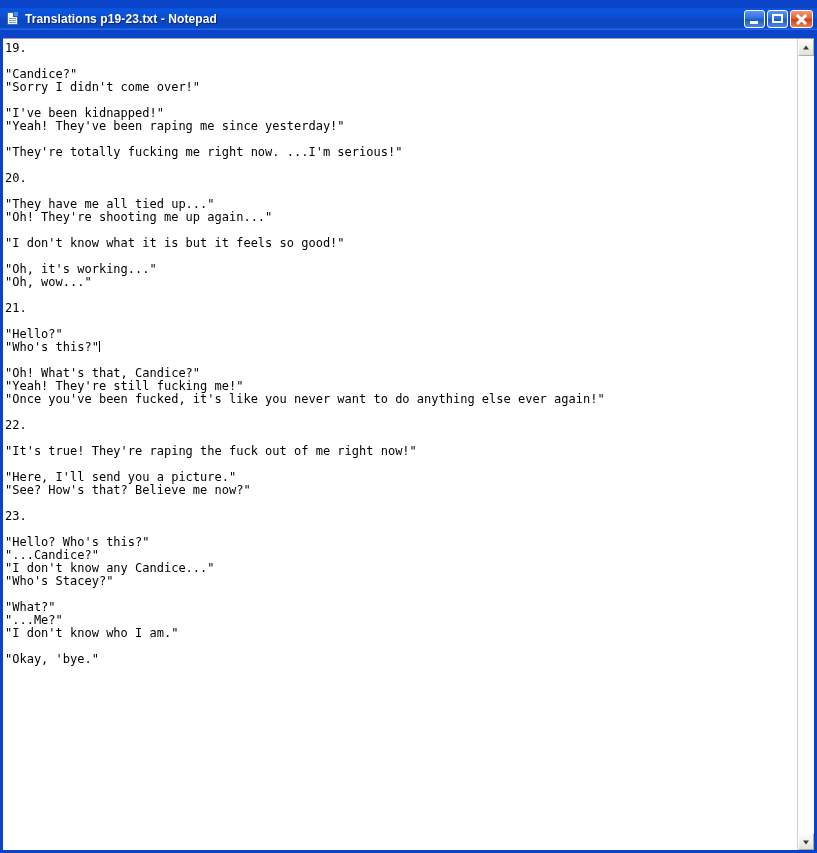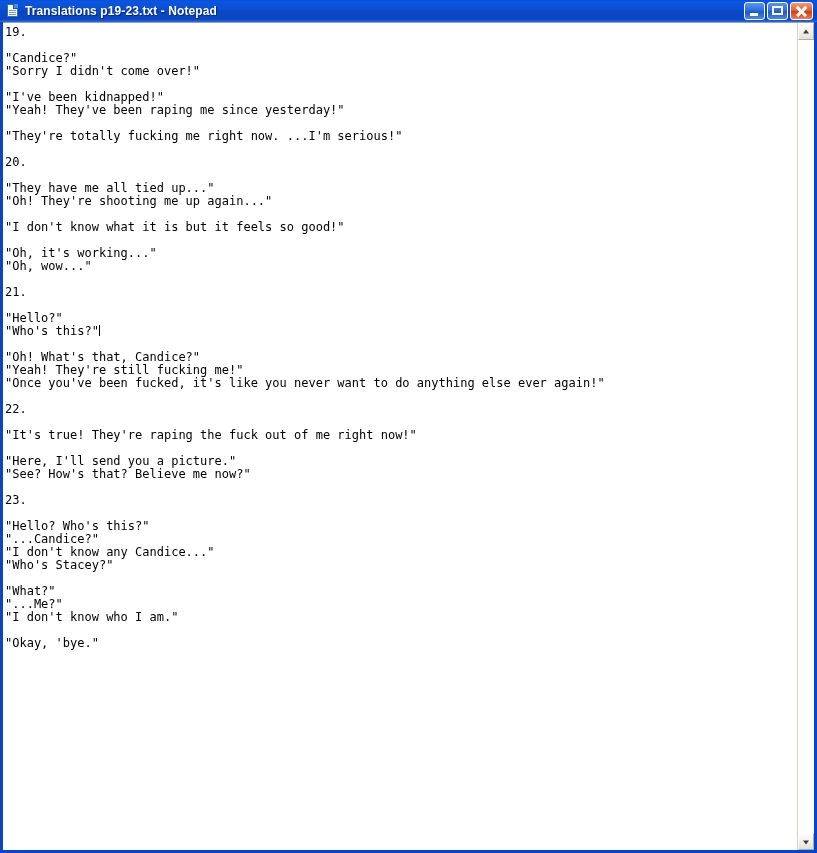--- a/index.html
+++ b/index.html
@@ -28,21 +28,21 @@
     border-top: 0;
     display: flex;
     flex-direction: column;
   }
 
   
   .titlebar {
     position: relative;
     height: 22px;
     flex: 0 0 22px;
-    margin: 0 -3px;
+    margin: 8px -3px;
     background: linear-gradient(to bottom,
         #0a50d8 0%,
         #0a55e0 8%,
         #0b4fd2 40%,
         #0a46c4 52%,
         #0c47c6 88%,
         #1a62e2 96%,
         #2a6ee8 100%);
     display: flex;
     align-items: center;

